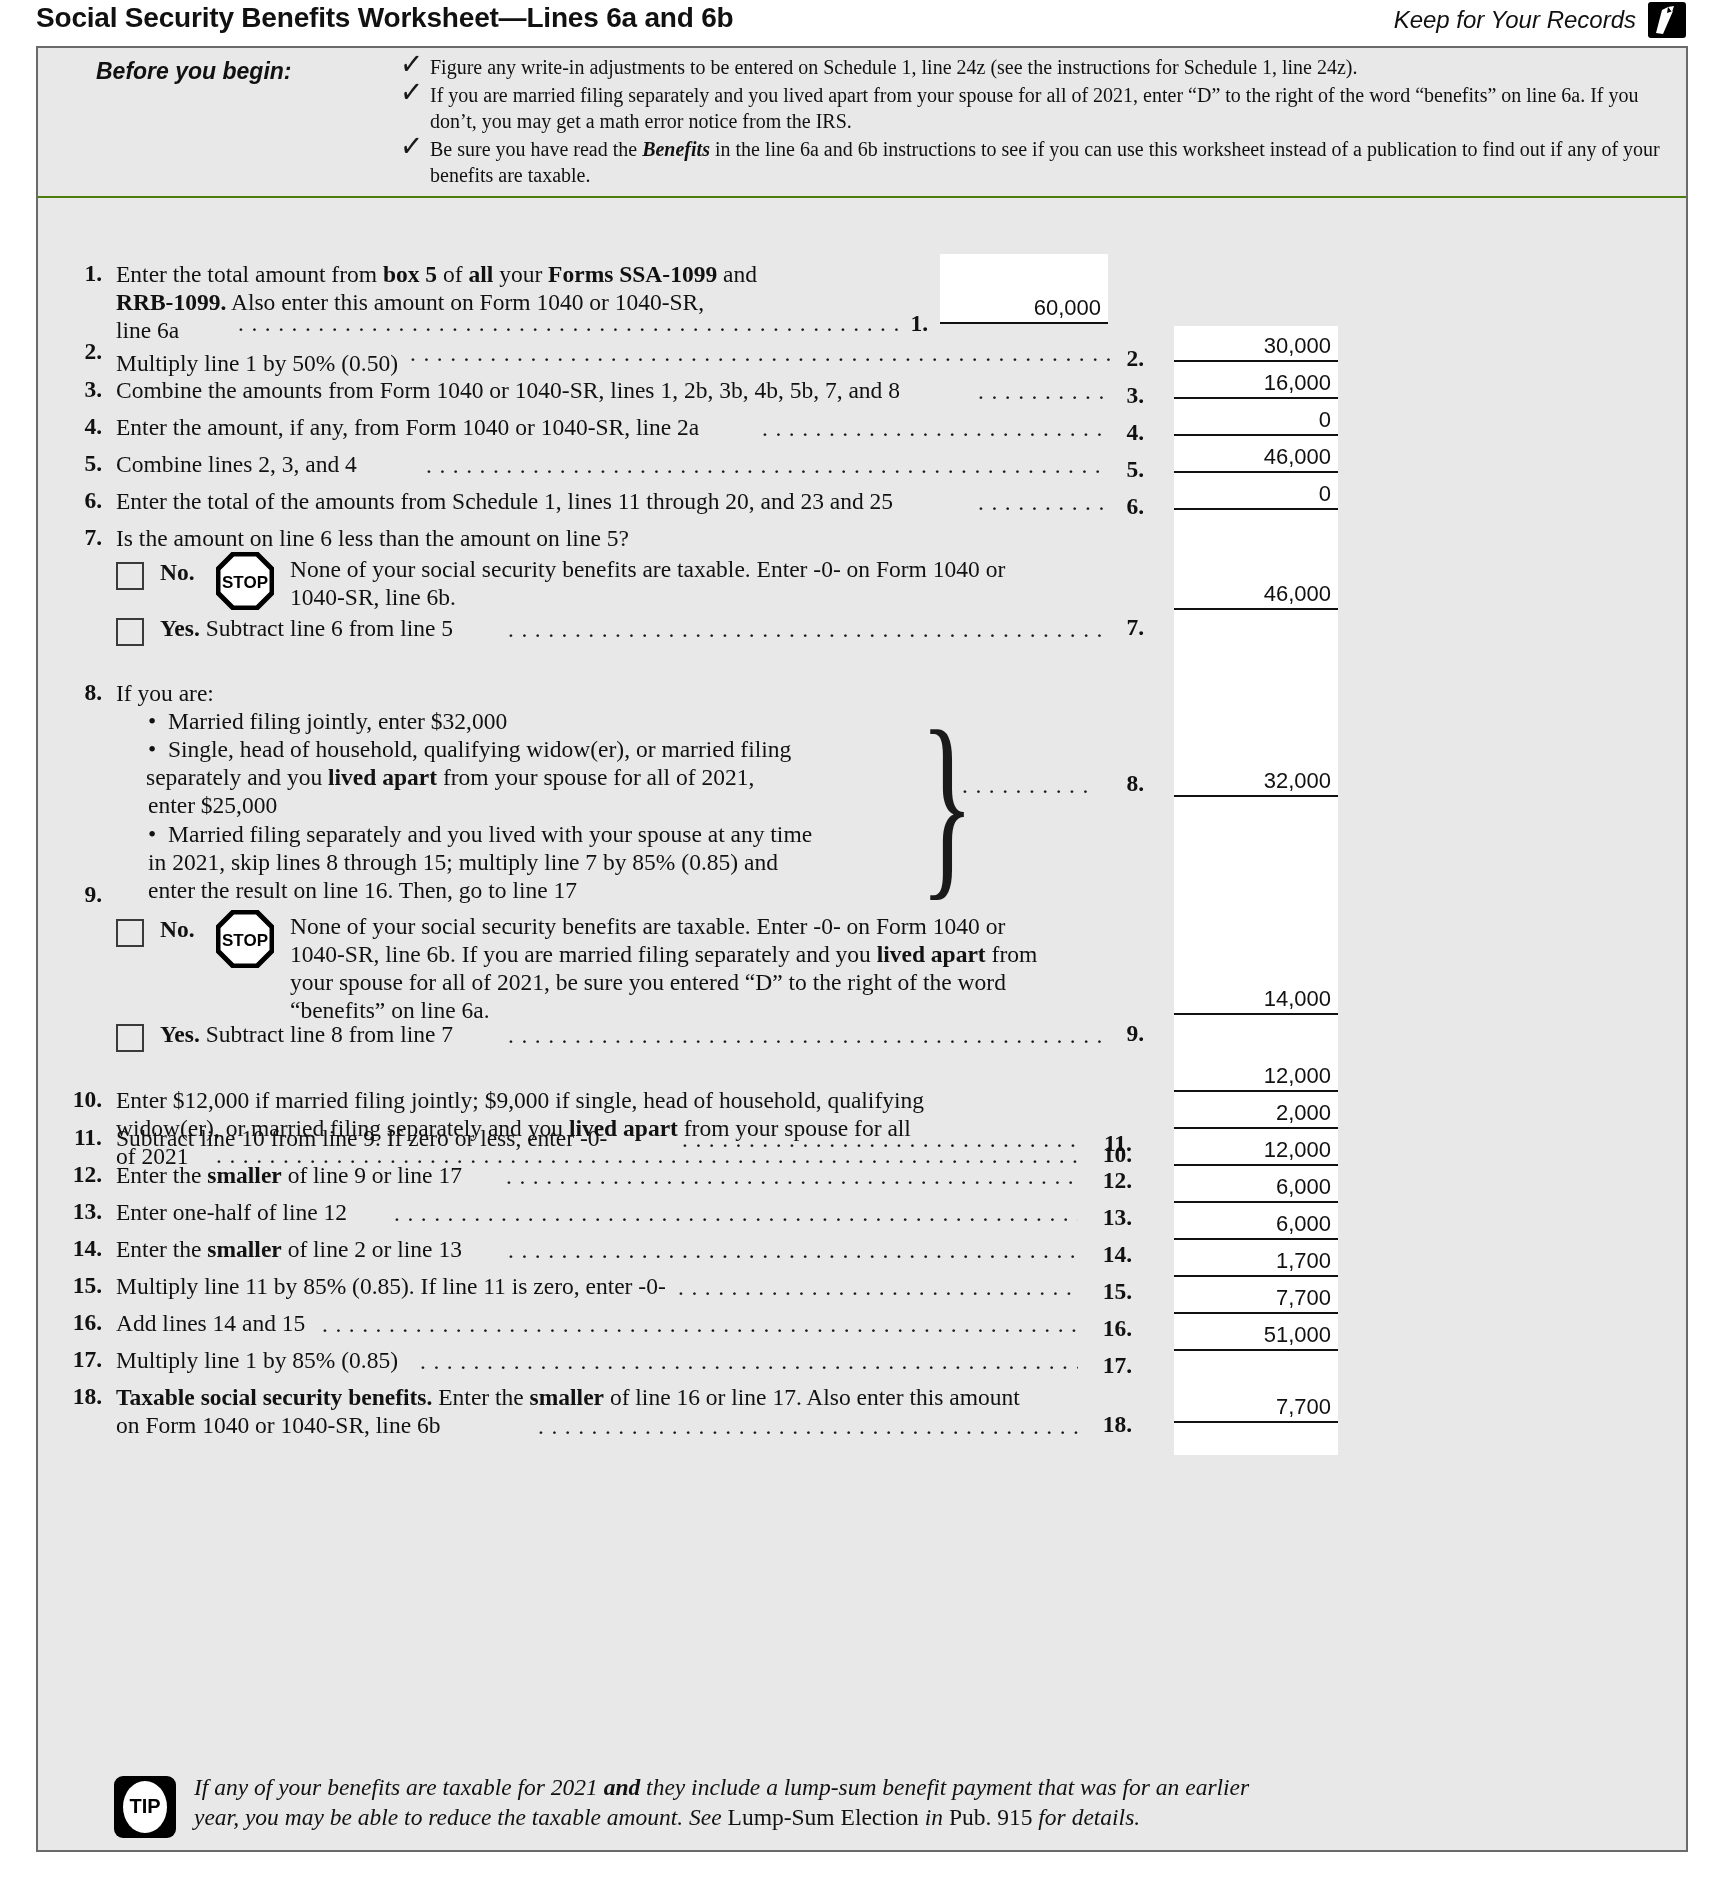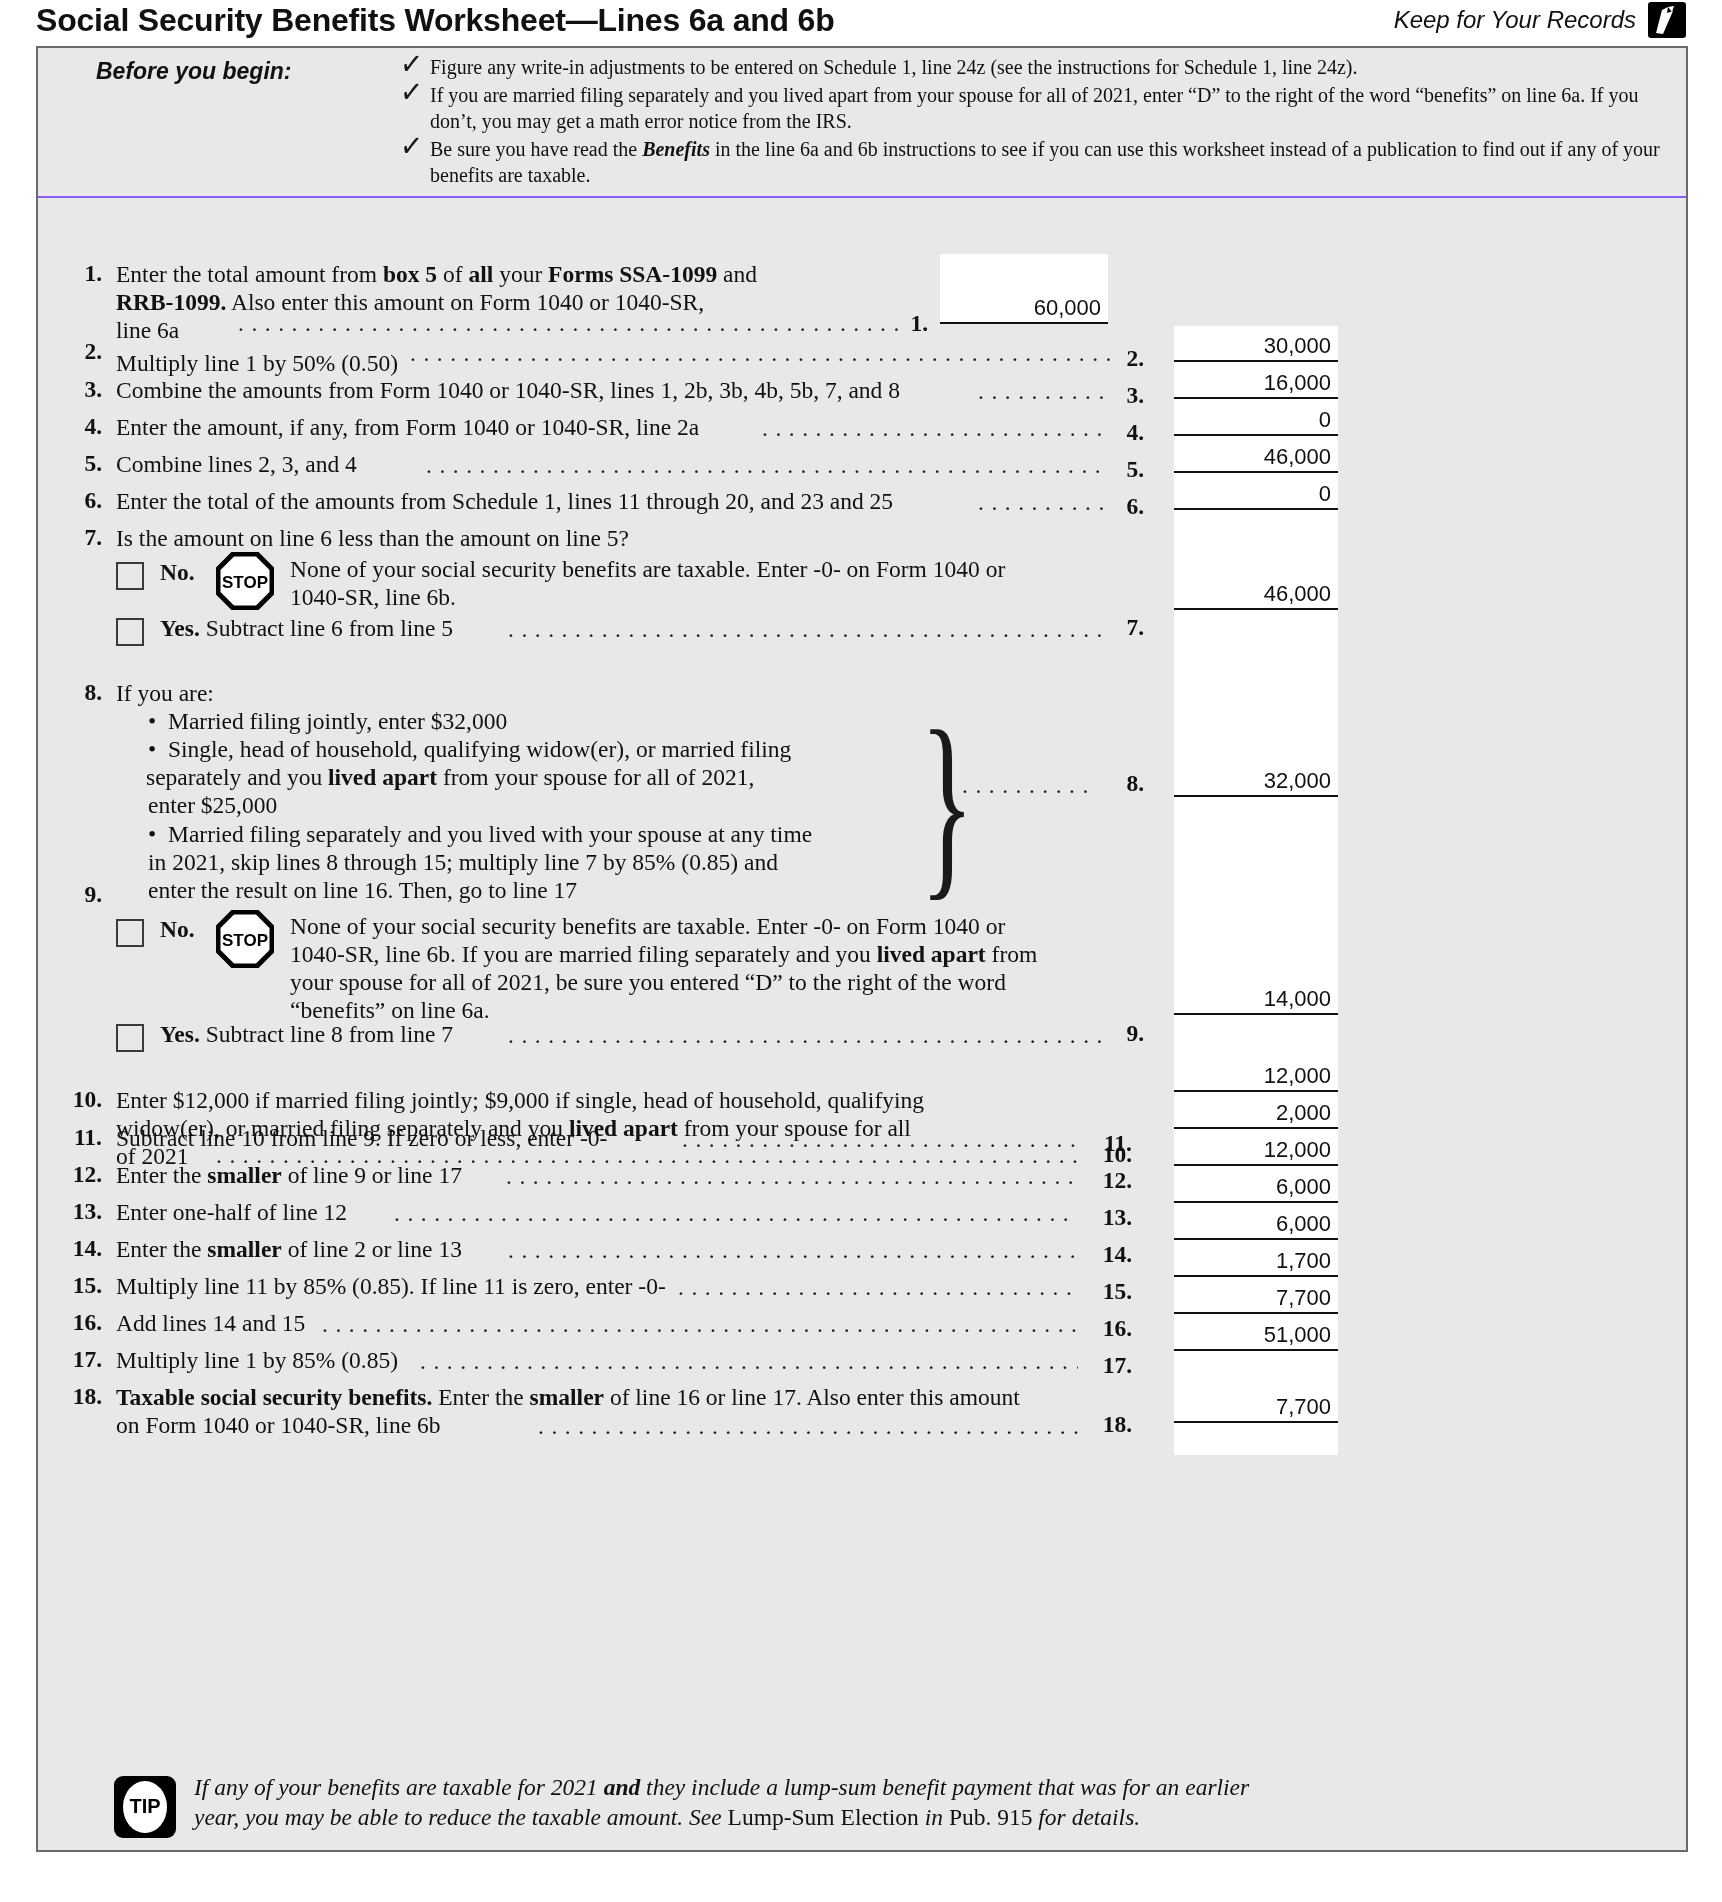--- a/index.html
+++ b/index.html
@@ -18,21 +18,21 @@
   }
 
   
   .hdr{
     position:absolute; left:0; top:0; width:1722px; height:46px;
   }
   .hdr-title{
     position:absolute; left:36px; top:2px;
     font-family:"Liberation Sans", sans-serif;
     font-weight:bold;
-    font-size:32px;
+    font-size:28px;
     letter-spacing:-0.2px;
     white-space:nowrap;
   }
   .hdr-keep{
     position:absolute; right:86px; top:6px;
     font-family:"Liberation Sans", sans-serif;
     font-style:italic;
     font-size:24px;
     white-space:nowrap;
   }
@@ -49,21 +49,21 @@
     position:absolute; left:36px; top:46px;
     width:1652px; height:1806px;
     border:2px solid #6a6a6a;
     background:#e8e8e8;
     box-sizing:border-box;
   }
 
   
   .byb{
     position:absolute; left:0; top:0; width:1648px;
-    border-bottom:2px solid #8b5cf6;
+    border-bottom:2px solid #4d7c0f;
     box-sizing:border-box;
     padding:16px 10px 10px 10px;
     min-height:150px;
   }
   .byb-label{
     position:absolute; left:58px; top:10px;
     font-family:"Liberation Sans", sans-serif;
     font-weight:bold; font-style:italic;
     font-size:23px;
   }

